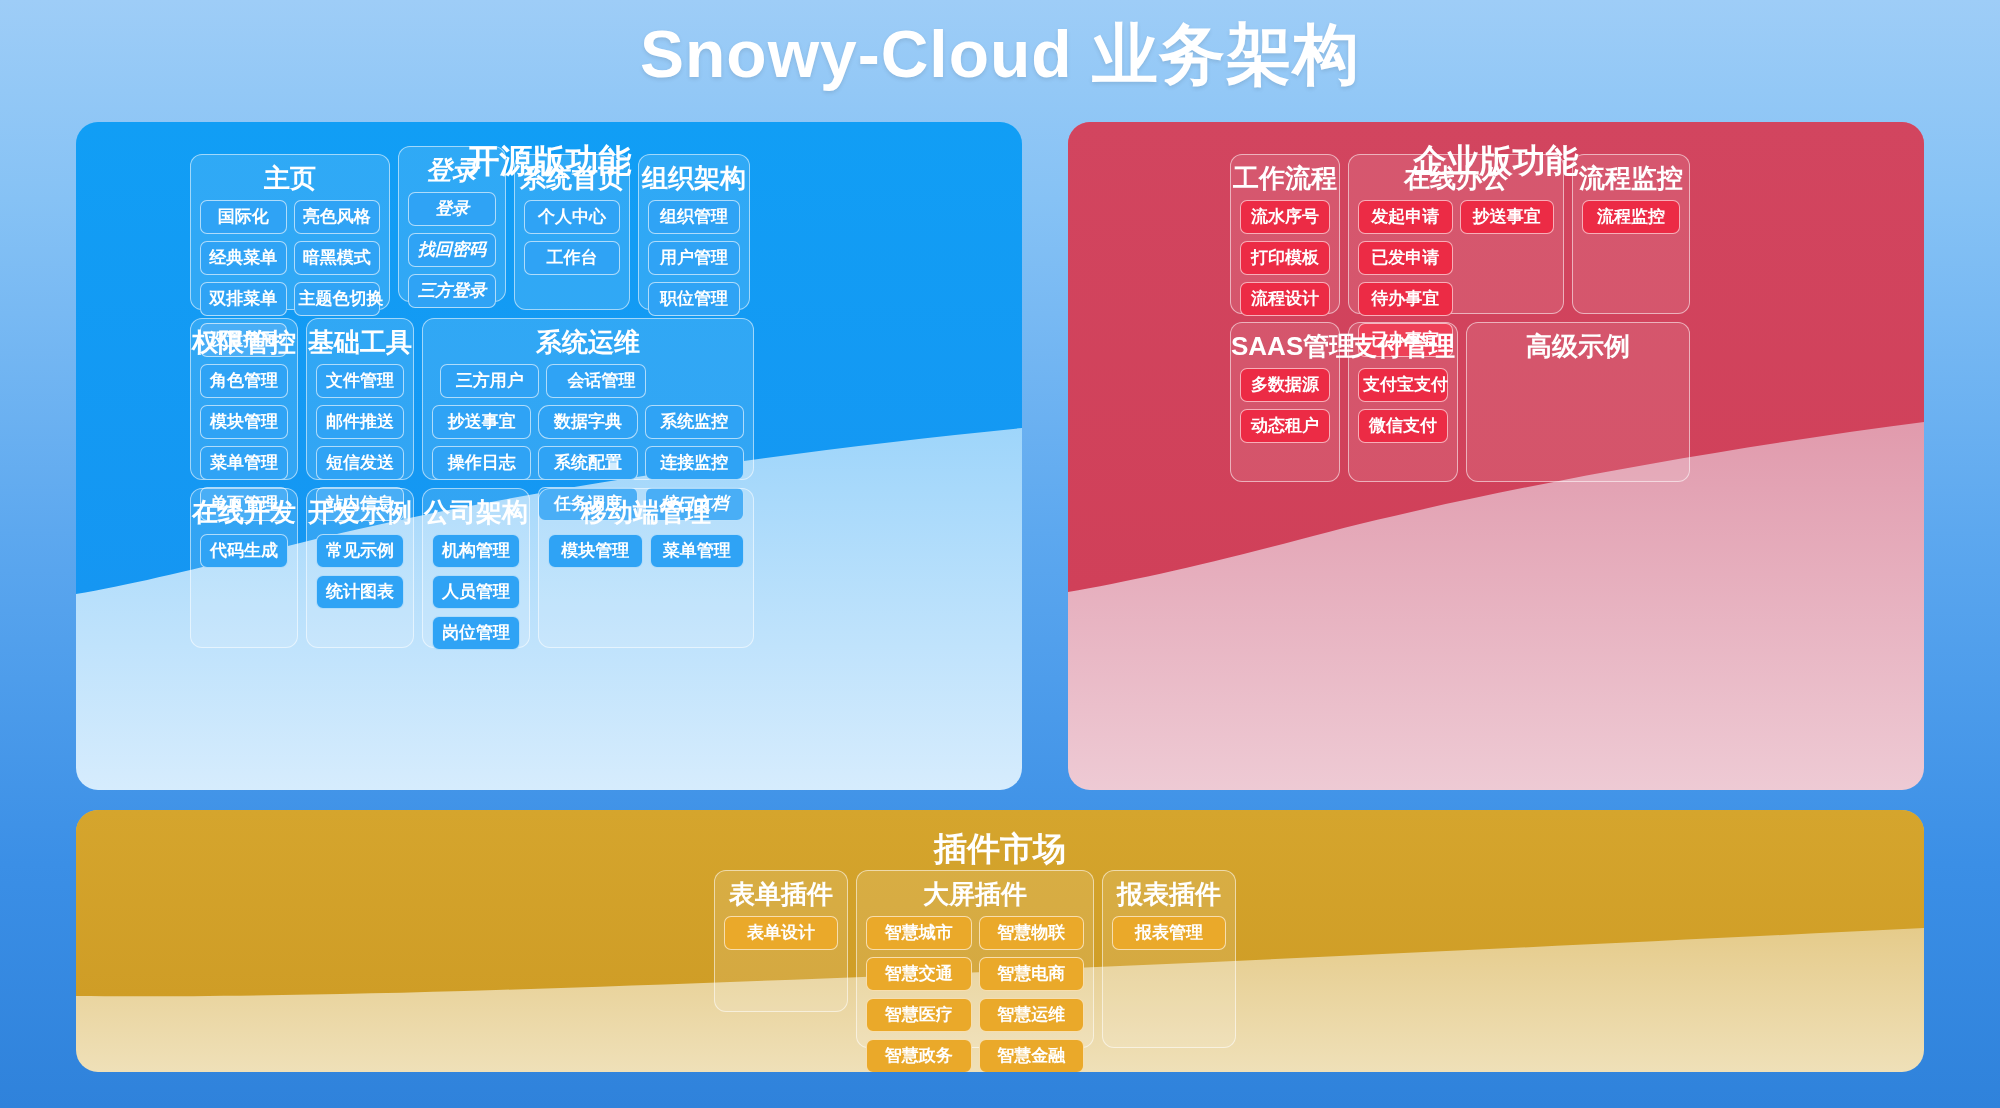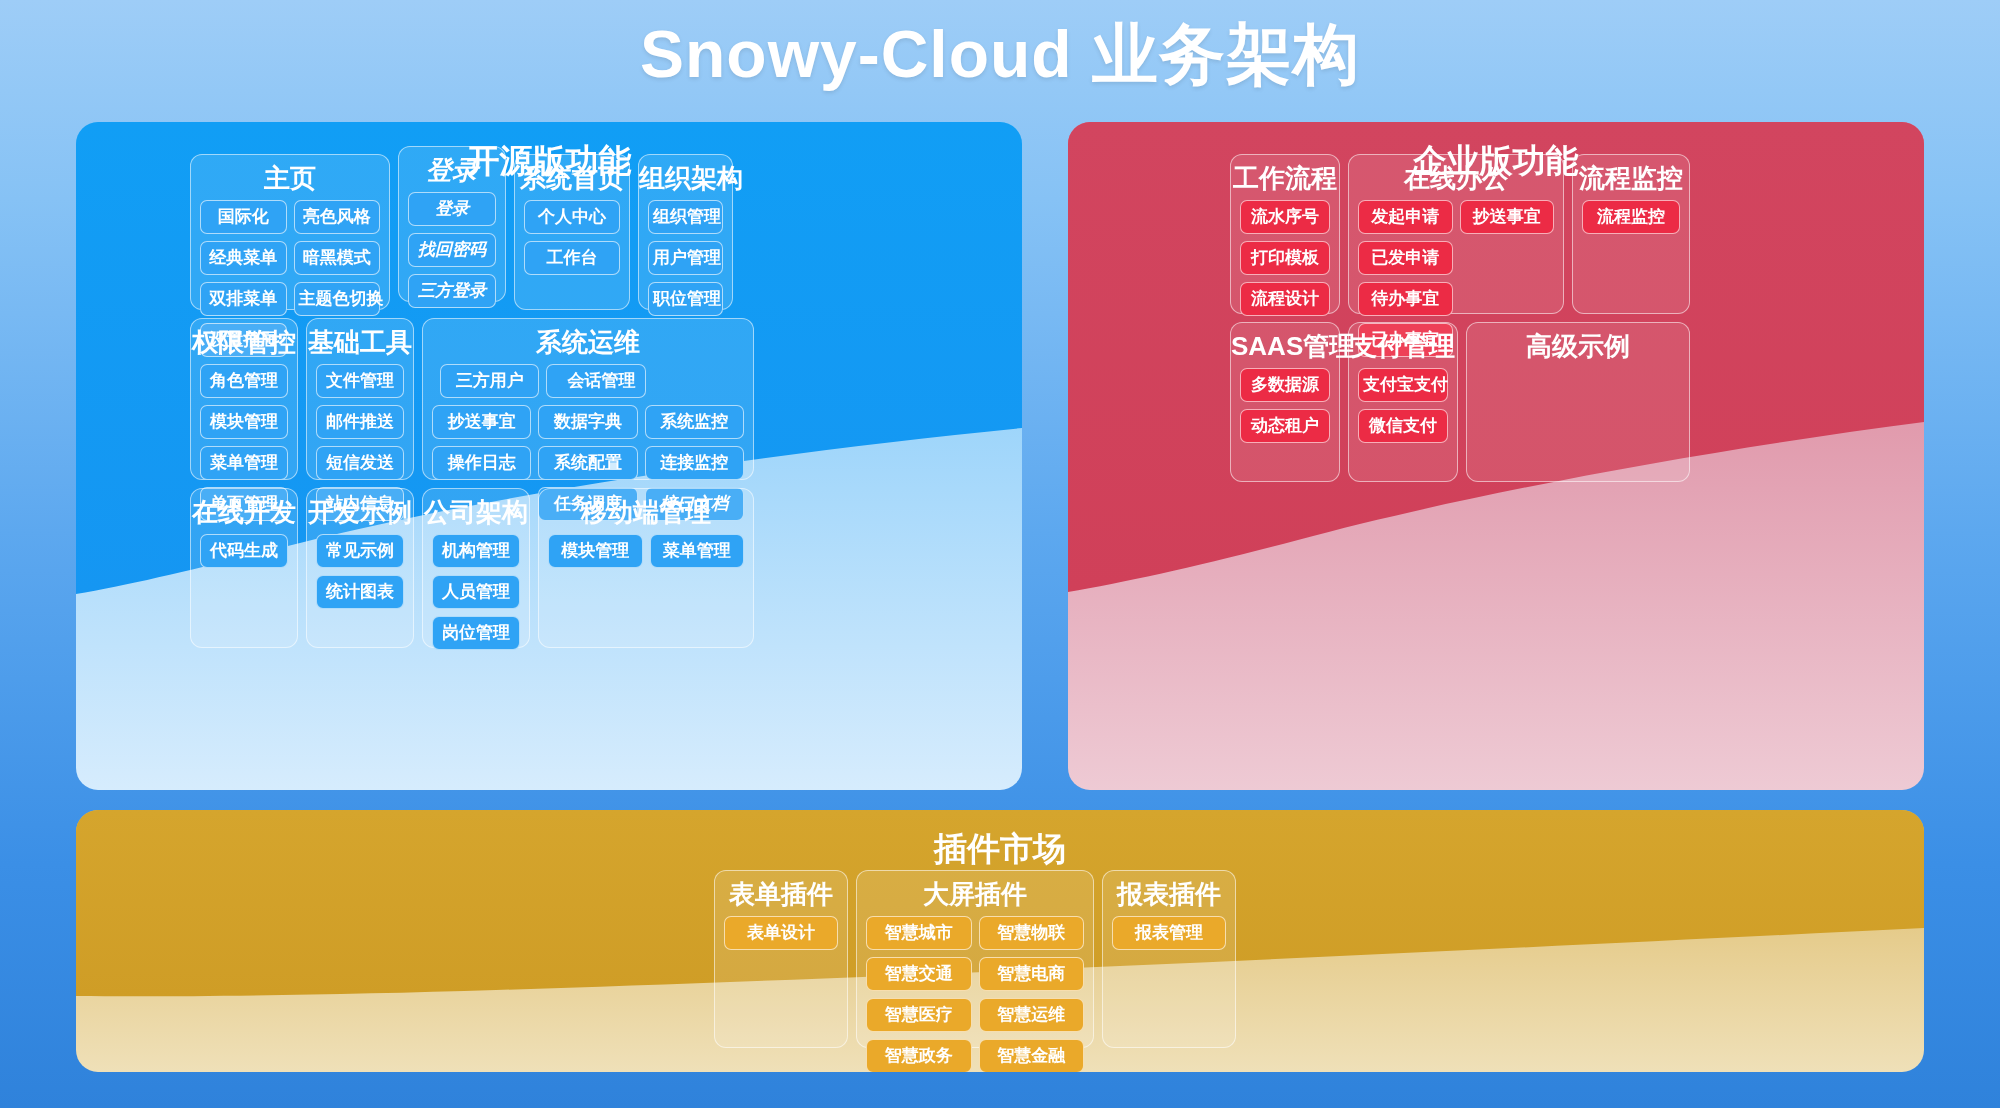--- a/index.html
+++ b/index.html
@@ -116,42 +116,42 @@
   .red .item { background: #ec2b45; }
 
   
   .gold .card { background: rgba(255,255,255,0.12); }
   .gold .item { background: #eaa92a; }
 
   
   #c-home      { left: 114px; top: 32px;  width: 200px; height: 156px; }
   #c-login     { left: 322px; top: 24px;  width: 108px; height: 156px; font-style: italic; }
   #c-syshome   { left: 438px; top: 32px;  width: 116px; height: 156px; }
-  #c-org       { left: 562px; top: 32px;  width: 95px; height: 156px; }
+  #c-org       { left: 562px; top: 32px;  width: 112px; height: 156px; }
 
   #c-perm      { left: 114px; top: 196px; width: 108px; height: 162px; }
   #c-tools     { left: 230px; top: 196px; width: 108px; height: 162px; }
   #c-ops       { left: 346px; top: 196px; width: 332px; height: 162px; }
 
   #c-onlinedev { left: 114px; top: 366px; width: 108px; height: 160px; }
   #c-devdemo   { left: 230px; top: 366px; width: 108px; height: 160px; }
   #c-company   { left: 346px; top: 366px; width: 108px; height: 160px; }
   #c-mobile    { left: 462px; top: 366px; width: 216px; height: 160px; }
 
   
   #c-workflow  { left: 162px; top: 32px;  width: 110px; height: 160px; }
   #c-office    { left: 280px; top: 32px;  width: 216px; height: 160px; }
   #c-monitor   { left: 504px; top: 32px;  width: 118px; height: 160px; }
 
   #c-saas      { left: 162px; top: 200px; width: 110px; height: 160px; }
   #c-pay       { left: 280px; top: 200px; width: 110px; height: 160px; }
   #c-advanced  { left: 398px; top: 200px; width: 224px; height: 160px; }
 
   
-  #c-formplugin   { left: 638px; top: 60px; width: 134px; height: 178px; }
+  #c-formplugin   { left: 638px; top: 60px; width: 134px; height: 142px; }
   #c-screenplugin { left: 780px; top: 60px; width: 238px; height: 178px; }
   #c-reportplugin { left: 1026px; top: 60px; width: 134px; height: 178px; }
 </style>
 </head>
 <body>
 
 <div class="page-title">Snowy-Cloud 业务架构</div>
 
 <div class="panel blue" id="panel-open">
   <div class="panel-bg">
@@ -225,21 +225,21 @@
           <div class="item">短信发送</div>
           <div class="item">站内信息</div>
         </div>
     </div>
     <div class="card" id="c-ops">
       <div class="card-title">系统运维</div>
       <div class="items col3">
           <div class="item" style="width: calc(33.3333% - 4.67px); margin-left: 8px;">三方用户</div>
           <div class="item" style="width: calc(33.3333% - 4.67px); padding-left: 15px;">会话管理</div>
           <div class="item" style="width: calc(33.3333% - 4.67px);">抄送事宜</div>
-          <div class="item" style="width: calc(33.3333% - 4.67px);">数据字典</div>
+          <div class="item" style="width: calc(33.3333% - 4.67px); border-radius: 11px;">数据字典</div>
           <div class="item" style="width: calc(33.3333% - 4.67px);">系统监控</div>
           <div class="item" style="width: calc(33.3333% - 4.67px);">操作日志</div>
           <div class="item" style="width: calc(33.3333% - 4.67px);">系统配置</div>
           <div class="item" style="width: calc(33.3333% - 4.67px);">连接监控</div>
           <div class="item" style="visibility: hidden; width: calc(33.3333% - 4.67px);">.</div>
           <div class="item" style="width: calc(33.3333% - 4.67px);">任务调度</div>
           <div class="item" style="width: calc(33.3333% - 4.67px); font-style: italic;">接口文档</div>
           <div class="item" style="visibility: hidden; width: calc(33.3333% - 4.67px);">.</div>
         </div>
     </div>

